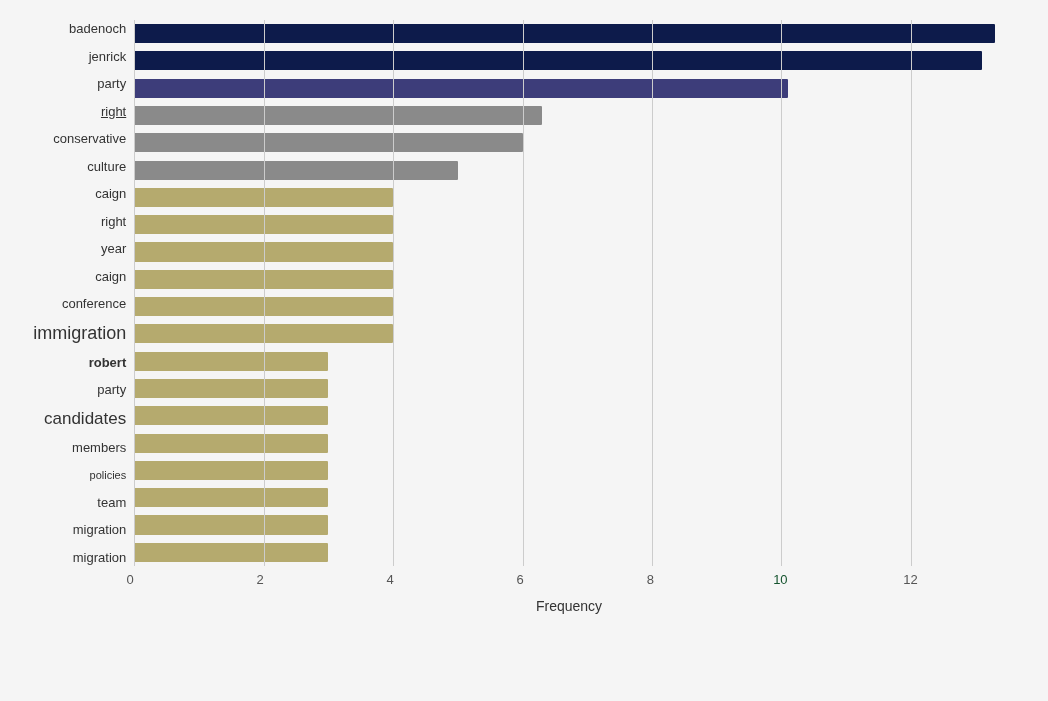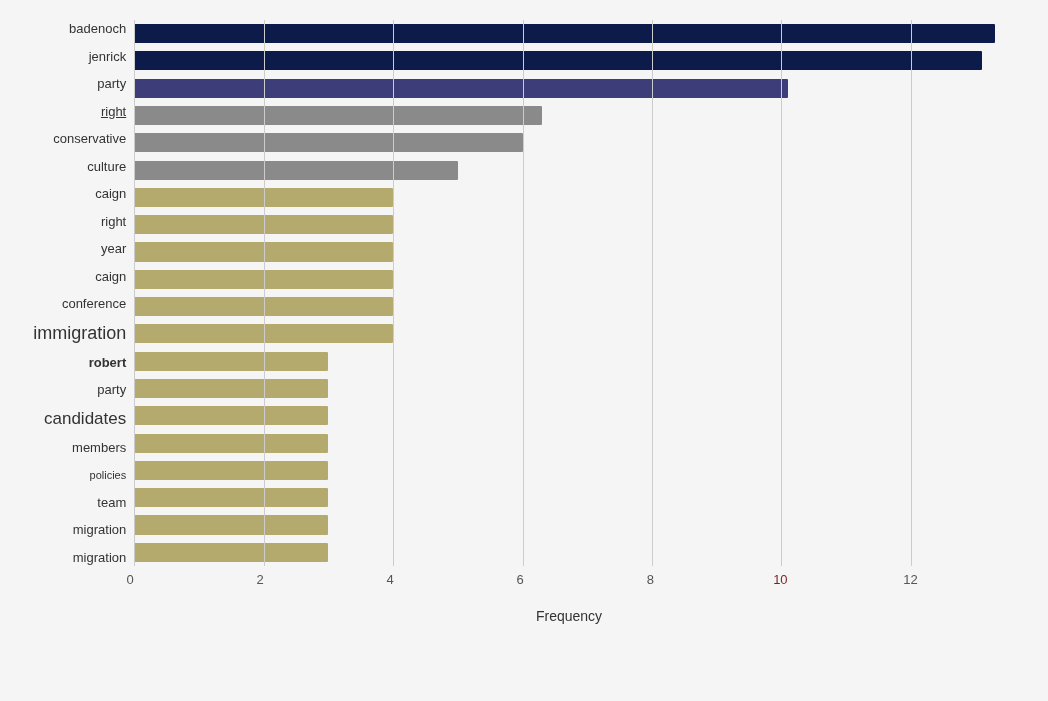--- a/index.html
+++ b/index.html
@@ -62,21 +62,21 @@
       display: flex;
       justify-content: space-between;
       font-size: 13px;
       color: #555;
       padding-top: 4px;
     }
     .x-axis-label {
       text-align: center;
       font-size: 14px;
       color: #333;
-      margin-top: 20px;
+      margin-top: 10px;
     }
     
     .color-navy { background-color: #0d1b4b; }
     .color-purple { background-color: #3d3d7a; }
     .color-gray { background-color: #8a8a8a; }
     .color-olive { background-color: #b5aa6e; }
   </style>
 </head>
 <body>
 
@@ -180,18 +180,18 @@
       </div>
   </div>
 
   <div style="margin-left:110px; margin-right:0px; margin-top:2px;">
     <div class="x-tick-labels" id="x-tick-labels" style="position: relative; height: 20px;">
     <span style="position: absolute; left: 0%; transform: translateX(-50%); font-size: 13px; color: rgb(85, 85, 85);">0</span>
         <span style="position: absolute; left: 14.8148%; transform: translateX(-50%); font-size: 13px; color: rgb(85, 85, 85);">2</span>
         <span style="position: absolute; left: 29.6296%; transform: translateX(-50%); font-size: 13px; color: rgb(85, 85, 85);">4</span>
         <span style="position: absolute; left: 44.4444%; transform: translateX(-50%); font-size: 13px; color: rgb(85, 85, 85);">6</span>
         <span style="position: absolute; left: 59.2593%; transform: translateX(-50%); font-size: 13px; color: rgb(85, 85, 85);">8</span>
-        <span style="position: absolute; left: 74.0741%; transform: translateX(-50%); font-size: 13px; color: #7f1d1d; text-align: center;">10</span>
+        <span style="position: absolute; left: 74.0741%; transform: translateX(-50%); font-size: 13px; color: #14532d; text-align: center;">10</span>
         <span style="position: absolute; left: 88.8889%; transform: translateX(-50%); font-size: 13px; color: rgb(85, 85, 85);">12</span>
       </div>
     <div class="x-axis-label">Frequency</div>
   </div>
 </div>
 
 </body></html>

